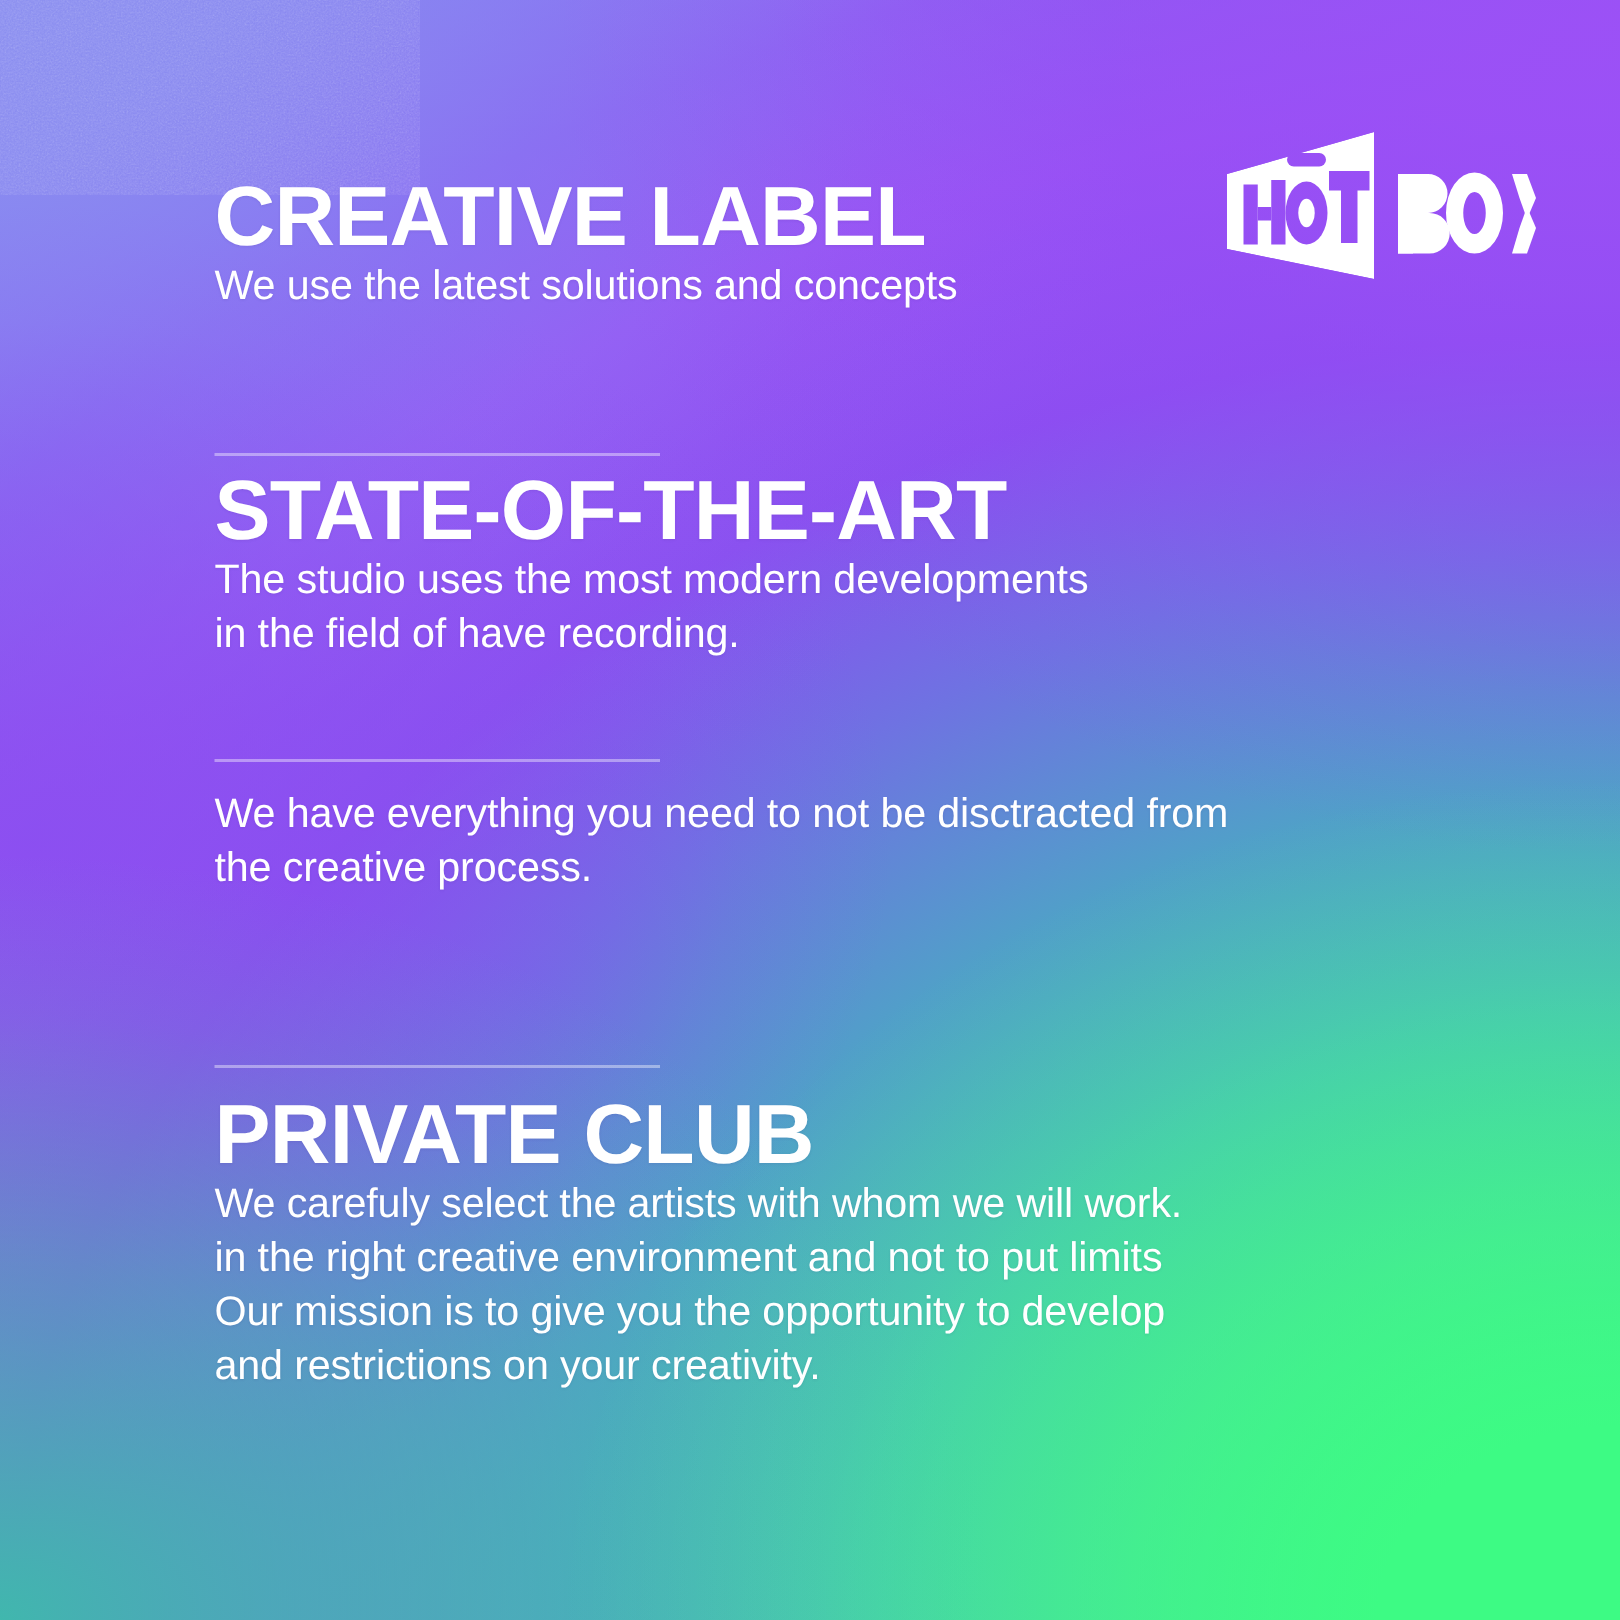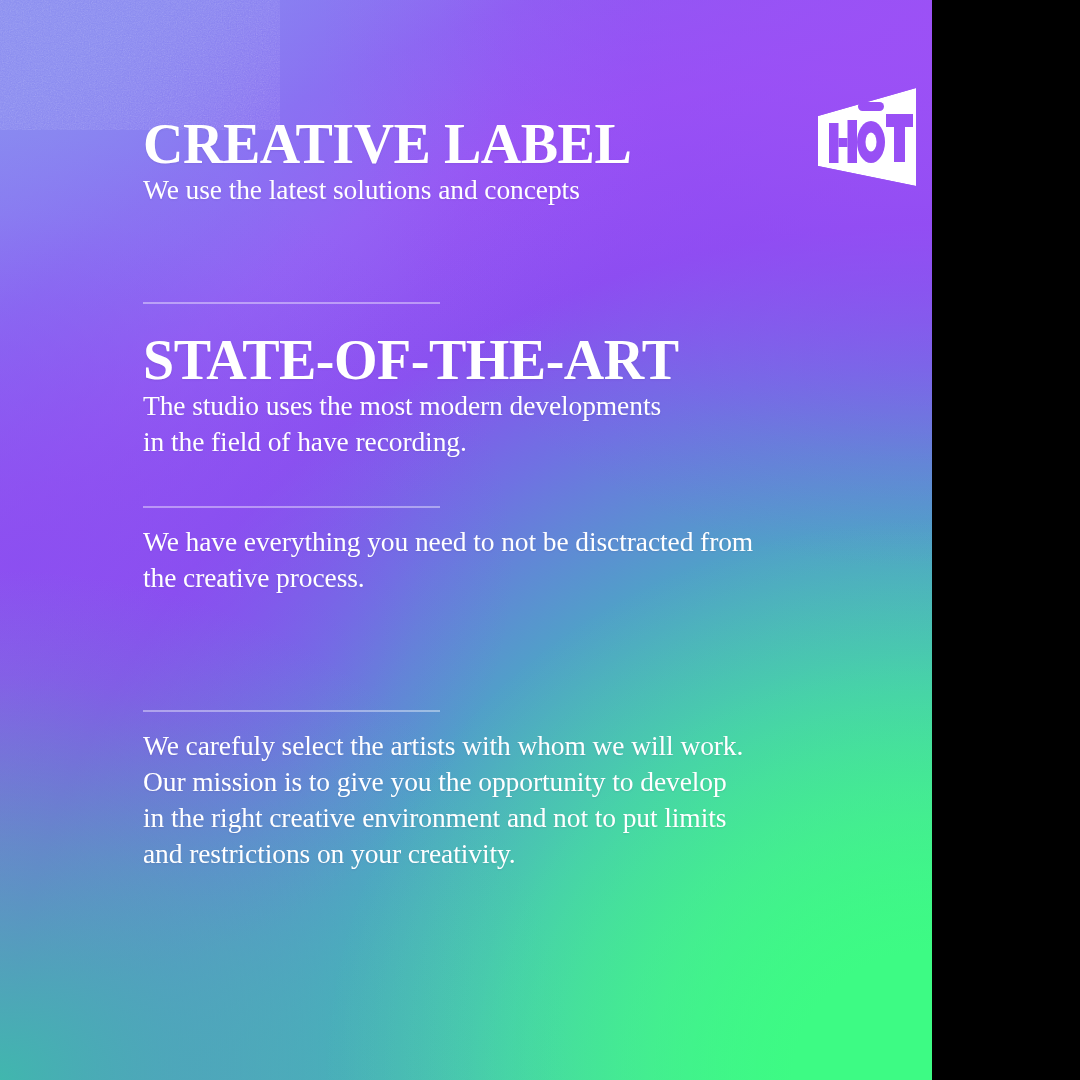--- a/index.html
+++ b/index.html
@@ -7,23 +7,23 @@
 
   html, body {
     width:1080px; height:1080px;
     overflow:hidden;
     background:#000;
   }
 
   
   .poster {
     position:relative;
-    width:932px; height:1080px;
+    width:1080px; height:1080px;
     overflow:hidden;
-    font-family:Liberation Serif, serif;
+    font-family:Liberation Sans, sans-serif;
     -webkit-font-smoothing:antialiased;
   }
 
   
   .bg-base {
     position:absolute; inset:0;
     background:
       radial-gradient(150% 120% at 100% 100%,
           #3dfb84 0%,
           #3dfb84 10%,
@@ -125,21 +125,21 @@
   .divider {
     position:absolute;
     left:143px;
     width:297px;
     height:2px;
     background:rgba(255,255,255,0.40);
   }
 
   
   #section-1 { top:116px; }
-  #section-2 { top:332px; }
+  #section-2 { top:312px; }
   #section-3 { top:524px; }
   #section-4 { top:728px; }
 
   #divider-1 { top:302px; }
   #divider-2 { top:506px; }
   #divider-3 { top:710px; }
 </style>
 </head>
 <body>
 
@@ -228,22 +228,23 @@
     <div class="section" id="section-3">
       <p class="sec-body">
         <span class="ln">We have everything you need to not be disctracted from</span>
         <span class="ln">the creative process.</span>
       </p>
     </div>
 
     <div class="divider" id="divider-3"></div>
 
     <div class="section" id="section-4">
+      <h2 class="sec-title">PRIVATE CLUB</h2>
       <p class="sec-body">
         <span class="ln">We carefuly select the artists with whom we will work.</span>
+        <span class="ln">in the right creative environment and not to put limits</span>
         <span class="ln">Our mission is to give you the opportunity to develop</span>
-        <span class="ln">in the right creative environment and not to put limits</span>
         <span class="ln">and restrictions on your creativity.</span>
       </p>
     </div>
 
   </div>
 </div>
 
 </body></html>

